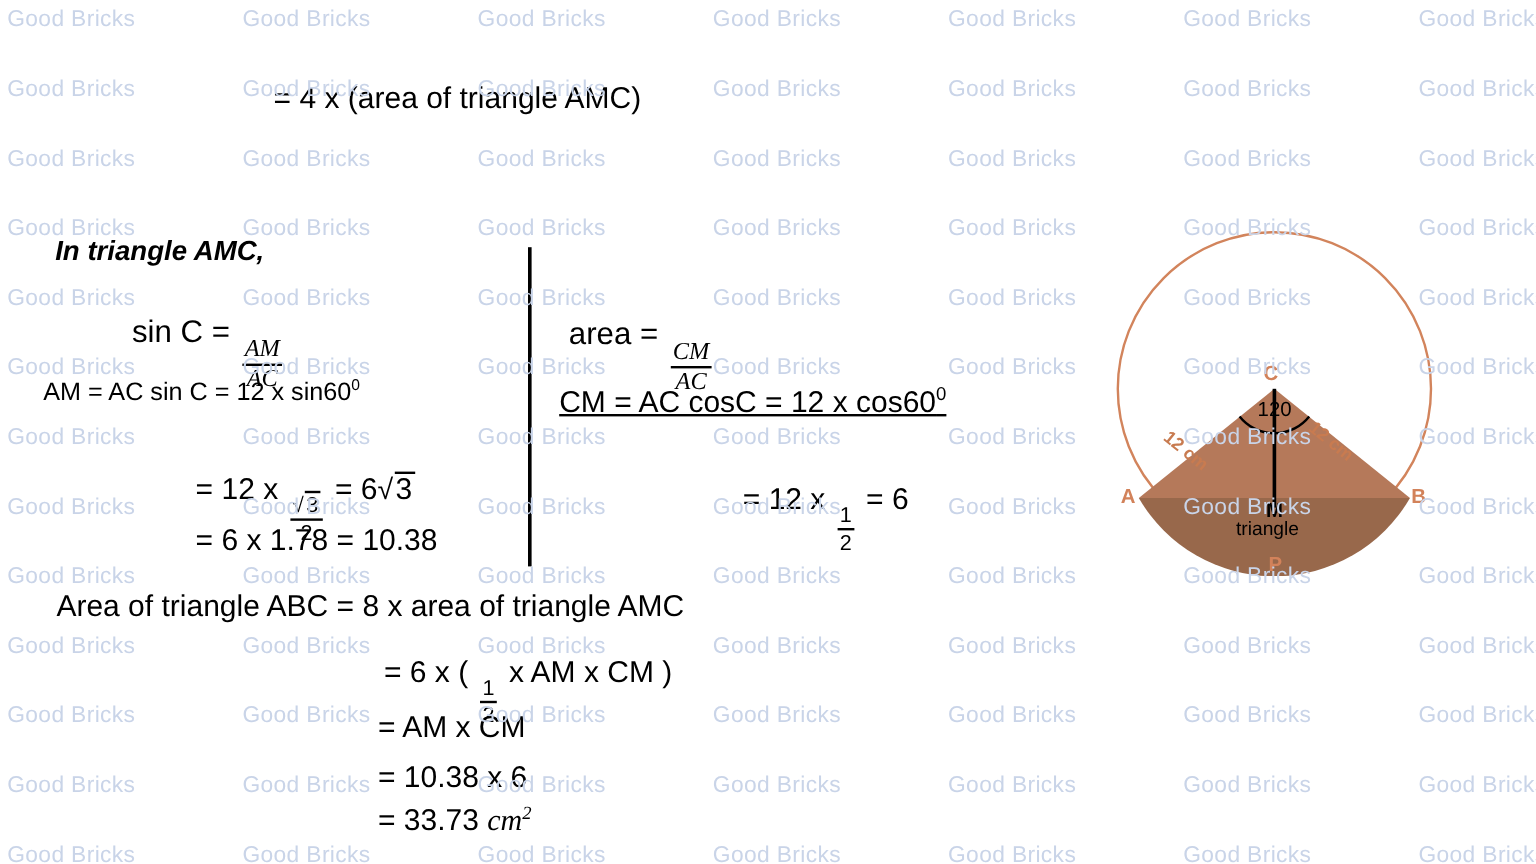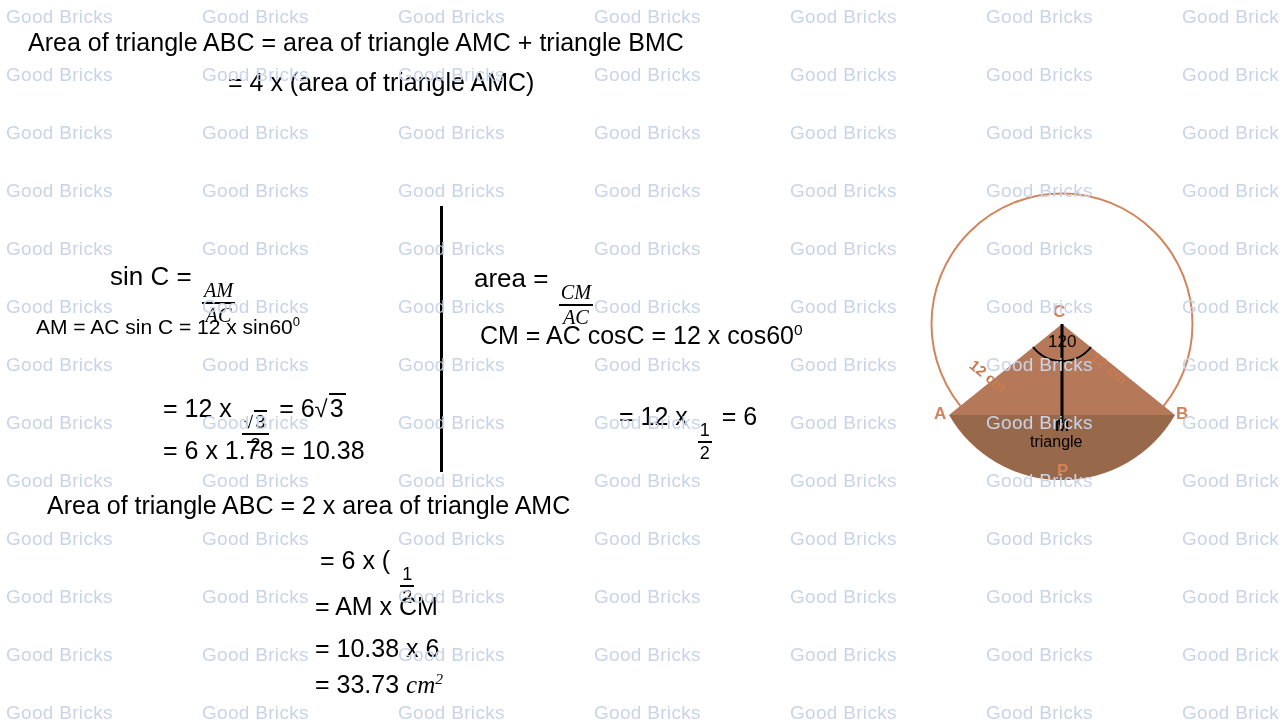--- a/index.html
+++ b/index.html
@@ -52,21 +52,21 @@
   .line-top-2 { left: 228px; top: 70px;  font-size: 25px; }
   .heading-amc { left: 326px; top: 139px; font-size: 28px; }
   .in-triangle { left: 46px; top: 198px; font-size: 23px; font-style: italic; font-weight: 600; }
 
   .sinc   { left: 110px; top: 263px; font-size: 26px; }
   .am-eq  { left: 36px;  top: 316px; font-size: 21px; }
   .am-2   { left: 163px; top: 393px; font-size: 25px; }
   .am-3   { left: 163px; top: 438px; font-size: 25px; }
 
   .cosc   { left: 474px; top: 265px; font-size: 26px; }
-  .cm-eq  { left: 480px; top: 323px; font-size: 25px; }
+  .cm-eq  { left: 466px; top: 323px; font-size: 25px; text-decoration: underline; }
   .cm-2   { left: 619px; top: 404px; font-size: 25px; }
 
   .abc-1  { left: 47px;  top: 493px; font-size: 25px; }
   .abc-2  { left: 320px; top: 548px; font-size: 25px; }
   .abc-3  { left: 315px; top: 594px; font-size: 25px; }
   .abc-4  { left: 315px; top: 636px; font-size: 25px; }
   .abc-5  { left: 315px; top: 672px; font-size: 25px; }
 
   
   .frac {
@@ -151,22 +151,22 @@
     color: #000;
     font-size: 17px;
     white-space: nowrap;
   }
 </style>
 </head>
 <body>
 
 <div id="content-layer">
 
-  <div class="eq line-top-1">Area of triangle ABC =  area of triangle AMC + triangle BMC</div>
   <div class="eq line-top-2">= 4 x (area of triangle AMC)</div>
+  <div class="eq in-triangle">In triangle AMC,</div>
 
   <div class="eq sinc">
     <span>sin C =</span>
     <span class="frac italic">
       <span class="num">AM</span>
       <span class="bar"></span>
       <span class="den">AC</span>
     </span>
   </div>
 
@@ -202,29 +202,30 @@
   <div class="eq cm-2">
     <span>= 12 x</span>
     <span class="frac">
       <span class="num">1</span>
       <span class="bar"></span>
       <span class="den">2</span>
     </span>
     <span>= 6</span>
   </div>
 
-  <div class="eq abc-1">Area of triangle  ABC = 2 x area of triangle AMC</div>
+  <div class="eq abc-1">Area of triangle  ABC = 8 x area of triangle AMC</div>
 
   <div class="eq abc-2">
     <span>= 6 x (</span>
     <span class="frac">
       <span class="num">1</span>
       <span class="bar"></span>
       <span class="den">2</span>
     </span>
+    <span>x AM x CM )</span>
   </div>
 
   <div class="eq abc-3">= AM x CM</div>
   <div class="eq abc-4">= 10.38 x 6</div>
   <div class="eq abc-5">
     <span>= 33.73</span>
     <span class="italic-unit">cm</span><span class="italic-unit sup">2</span>
   </div>
 </div>
 

